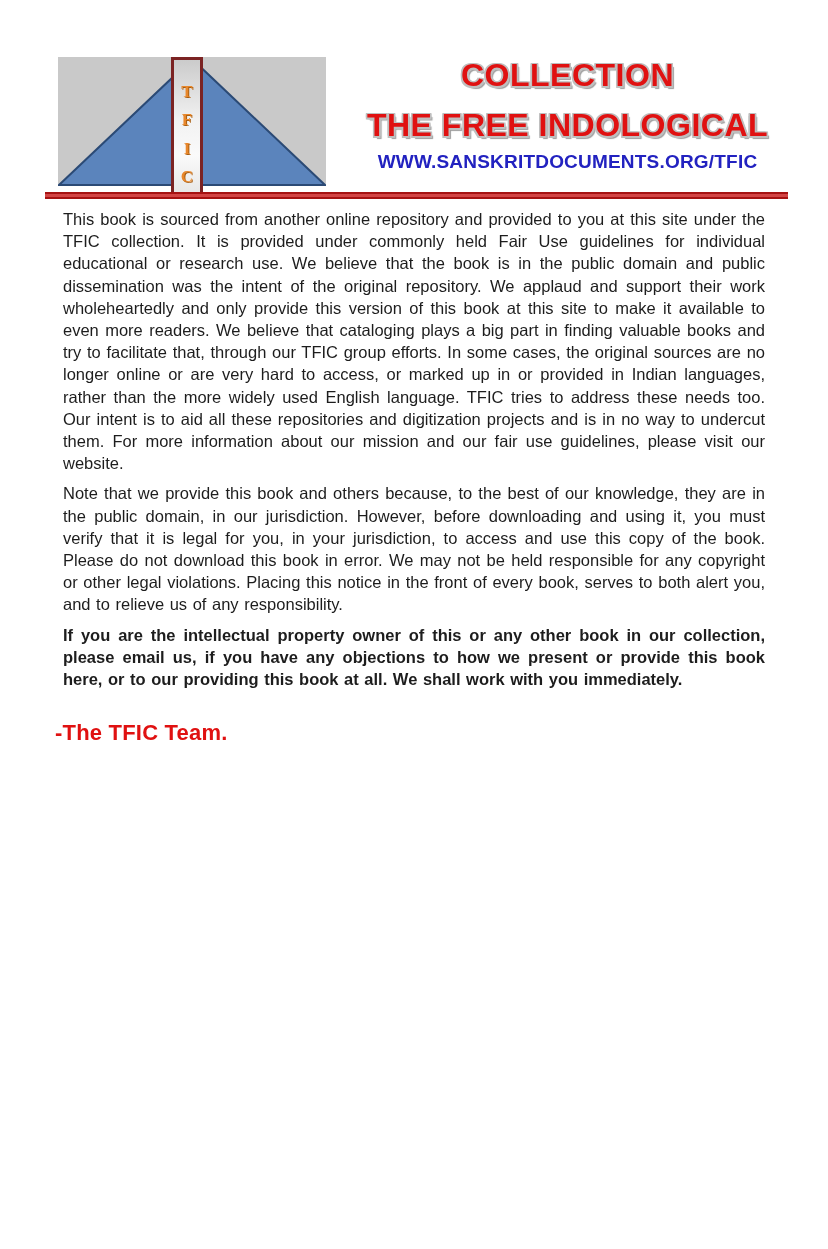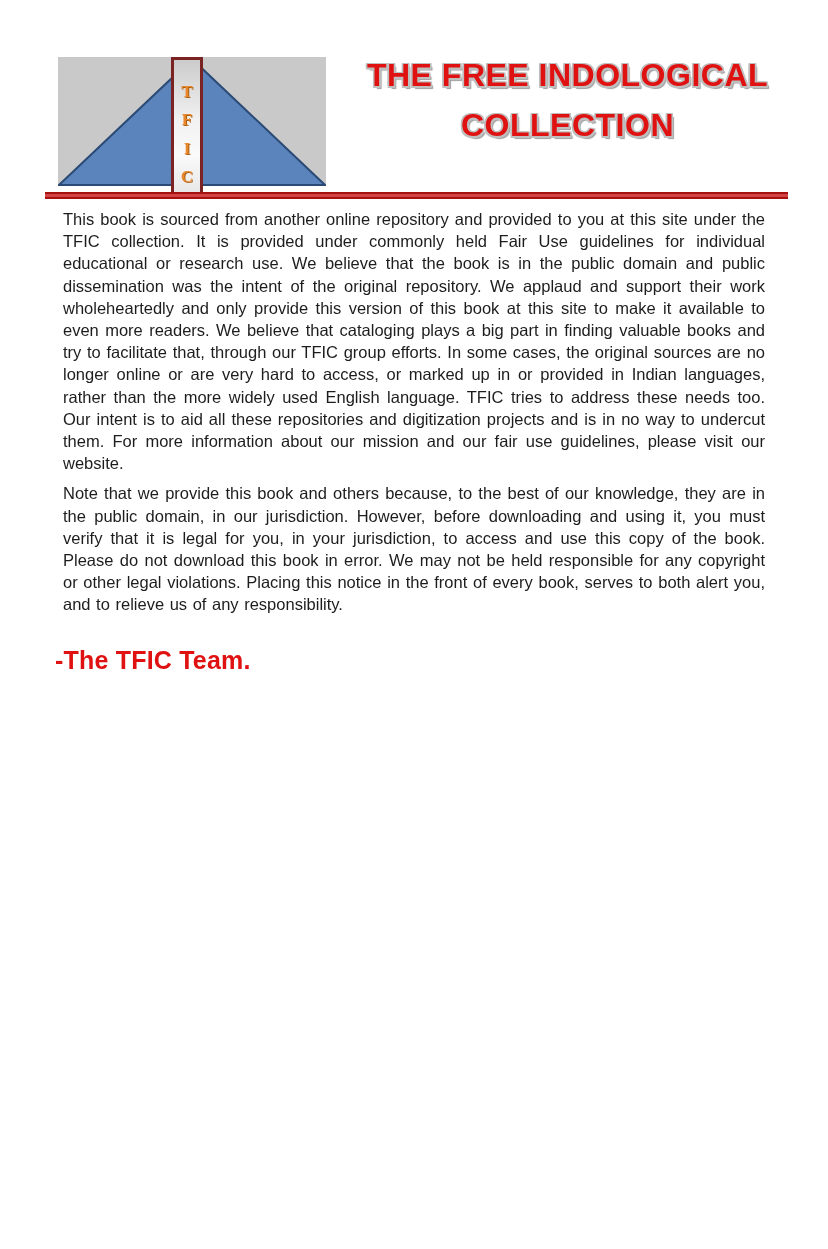--- a/index.html
+++ b/index.html
@@ -101,21 +101,21 @@
     line-height: 22.2px;
     color: #1d1d1d;
     word-spacing: 1px;
   }
   .para-1 { margin-top: 25px; }
   .para-2 { margin-top: 31px; }
   .para-bold { margin-top: 27px; font-weight: bold; }
 
   .signature {
     margin-top: 30px;
-    font-size: 25px;
+    font-size: 22px;
     font-weight: bold;
     color: #e01111;
     letter-spacing: 0.2px;
   }
 </style>
 </head>
 <body>
 
 <div class="page">
 
@@ -127,34 +127,36 @@
       </svg>
       <div class="logo-column">
         <span class="logo-letter">T</span>
         <span class="logo-letter">F</span>
         <span class="logo-letter">I</span>
         <span class="logo-letter">C</span>
       </div>
     </div>
 
     <div class="title-block">
+      <div class="title-line">COLLECTION</div>
       <div class="title-line">THE FREE INDOLOGICAL</div>
-      <div class="title-line">COLLECTION</div>
+      <div class="site-url">WWW.SANSKRITDOCUMENTS.ORG/TFIC</div>
     </div>
 
     <div class="separator"></div>
   </header>
 
   <main class="main">
 
 
     <div class="body-text">
       <p class="para-1">This book is sourced from another online repository and provided to you at this site under the TFIC collection. It is provided under commonly held Fair Use guidelines for individual educational or research use. We believe that the book is in the public domain and public dissemination was the intent of the original repository. We applaud and support their work wholeheartedly and only provide this version of this book at this site to make it available to even more readers. We believe that cataloging plays a big part in finding valuable books and try to facilitate that, through our TFIC group efforts. In some cases, the original sources are no longer online or are very hard to access, or marked up in or provided in Indian languages, rather than the more widely used English language. TFIC tries to address these needs too. Our intent is to aid all these repositories and digitization projects and is in no way to undercut them. For more information about our mission and our fair use guidelines, please visit our website.</p>
 
       <p class="para-2">Note that we provide this book and others because, to the best of our knowledge, they are in the public domain, in our jurisdiction. However, before downloading and using it, you must verify that it is legal for you, in your jurisdiction, to access and use this copy of the book. Please do not download this book in error. We may not be held responsible for any copyright or other legal violations. Placing this notice in the front of every book, serves to both alert you, and to relieve us of any responsibility.</p>
 
+      <p class="para-bold">If you are the intellectual property owner of this or any other book in our collection, please email us, if you have any objections to how we present or provide this book here, or to our providing this book at all. We shall work with you immediately.</p>
     </div>
 
     <div class="signature">-The TFIC Team.</div>
 
   </main>
 
 </div>
 
 </body></html>

